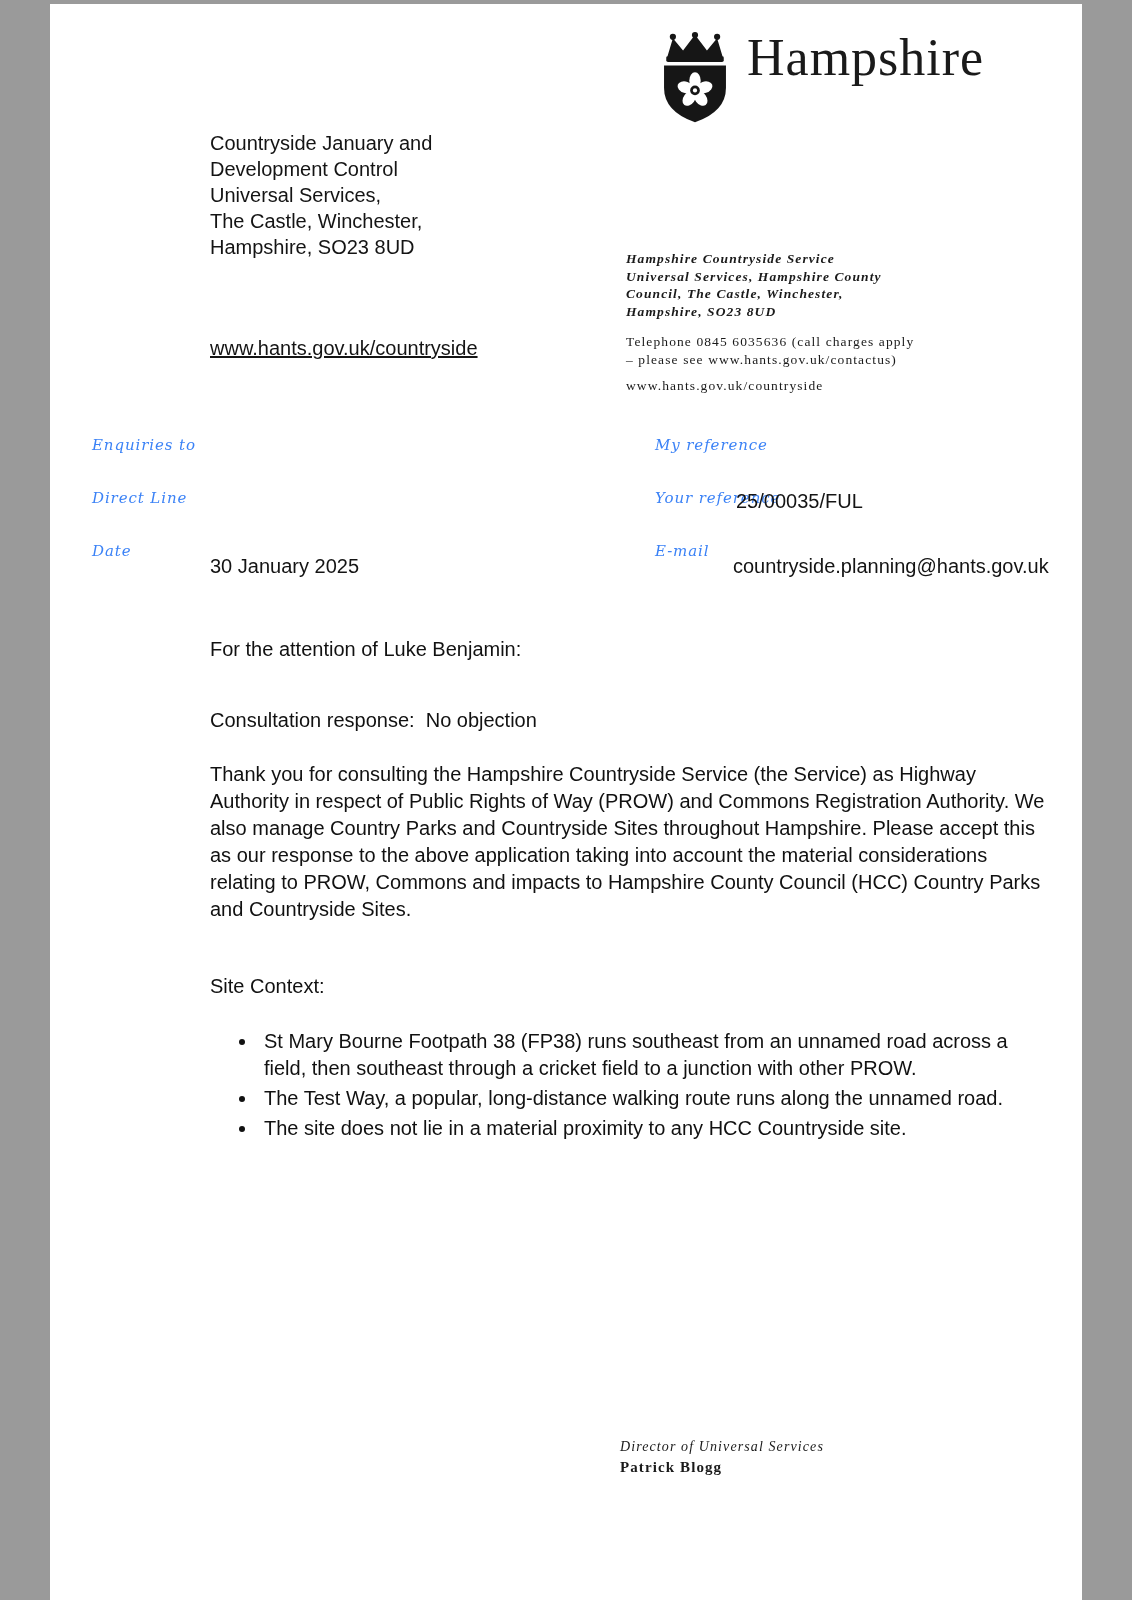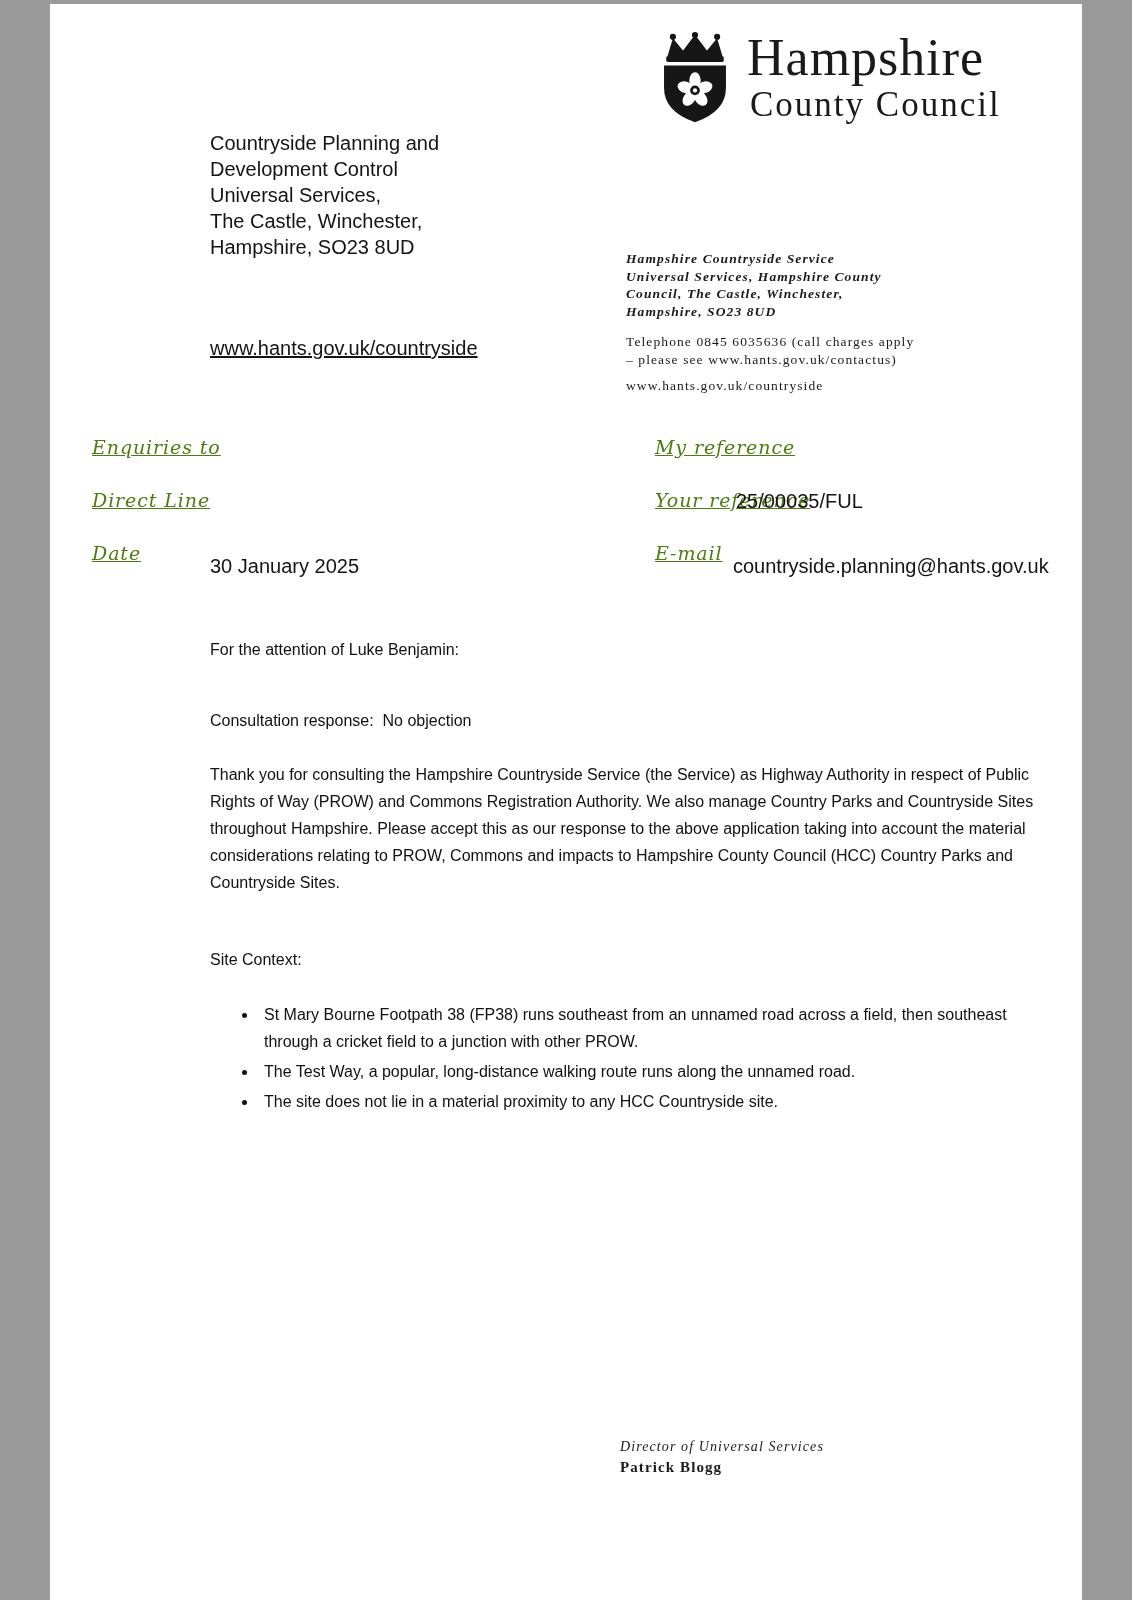--- a/index.html
+++ b/index.html
@@ -29,30 +29,30 @@
     font-family:"Liberation Serif", serif; font-size:13.5px; line-height:17.5px;
     letter-spacing:1.1px; color:#1a1a1a; }
   .contact-address div { font-weight:bold; font-style:italic; }
   .contact-phone { margin-top:13px; }
   .contact-website { margin-top:9px; }
   .contact-phone div, .contact-website { letter-spacing:1.1px; }
 
   
   .field-label {
     position:absolute; font-family:"DejaVu Serif", serif; font-style:italic;
-    font-size:19px; letter-spacing:0.9px; color:#4d7c0f;text-decoration:underline;
+    font-size:15px; letter-spacing:0.9px; color:#3b82f6;
   }
   .field-value { position:absolute; font-size:20px; color:#141414; }
 
   
   .fold-mark { position:absolute; left:1063px; top:525px; width:47px; height:0; border-top:2px solid #222; }
 
   
   .body-text { position:absolute; left:160px; top:632px; width:842px;
-    font-size:16px; line-height:27px; color:#111; }
+    font-size:20px; line-height:27px; color:#111; }
   .body-text p { margin:0; }
   .attention      { margin-bottom:44px !important; }
   .planning-block { margin-bottom:40px !important; }
   .consultation   { margin-bottom:27px !important; white-space:pre-wrap; }
   .main-para      { margin-bottom:50px !important; }
   .site-context   { margin-bottom:28px !important; }
   ul.bullets { margin:0; padding:0 0 0 48px; list-style:disc; }
   ul.bullets li { margin:0 0 3px 0; padding-left:6px; }
 
   
@@ -82,26 +82,25 @@
         <ellipse cx="0" cy="-11" rx="6.5" ry="9.5" transform="rotate(72)"></ellipse>
         <ellipse cx="0" cy="-11" rx="6.5" ry="9.5" transform="rotate(144)"></ellipse>
         <ellipse cx="0" cy="-11" rx="6.5" ry="9.5" transform="rotate(216)"></ellipse>
         <ellipse cx="0" cy="-11" rx="6.5" ry="9.5" transform="rotate(288)"></ellipse>
       </g>
       <circle cx="45" cy="66" r="5.5" fill="#161616"></circle>
       <circle cx="45" cy="66" r="2.4" fill="#ffffff"></circle>
     </svg>
     <div class="logo-text">
       <div class="logo-name1">Hampshire</div>
-      <div class="logo-name2">County Council</div>
     </div>
   </div>
 
   <div class="sender">
-    <div>Countryside Planning and</div>
+    <div>Countryside January and</div>
     <div>Development Control</div>
     <div>Universal Services,</div>
     <div>The Castle, Winchester,</div>
     <div>Hampshire, SO23 8UD</div>
   </div>
   <a class="sender-website" href="#">www.hants.gov.uk/countryside</a>
 
   <div class="contact">
     <div class="contact-address">
       <div>Hampshire Countryside Service</div>

